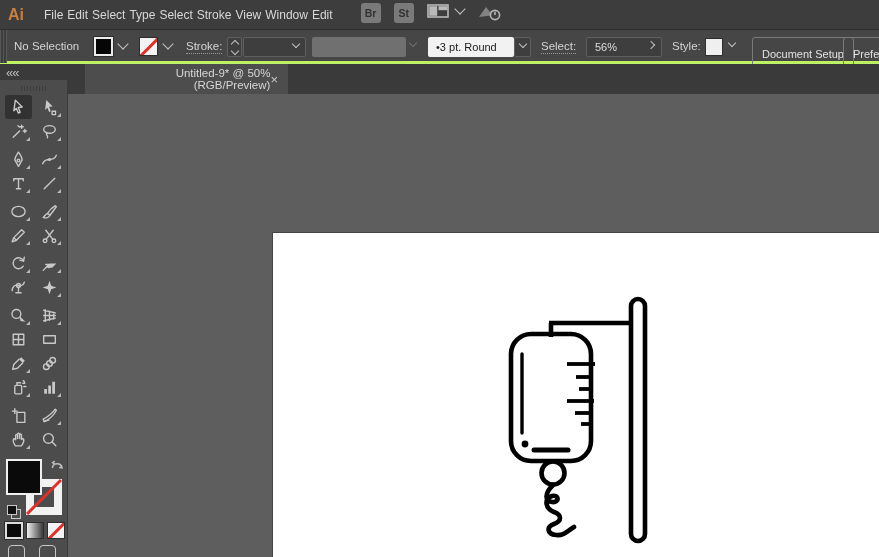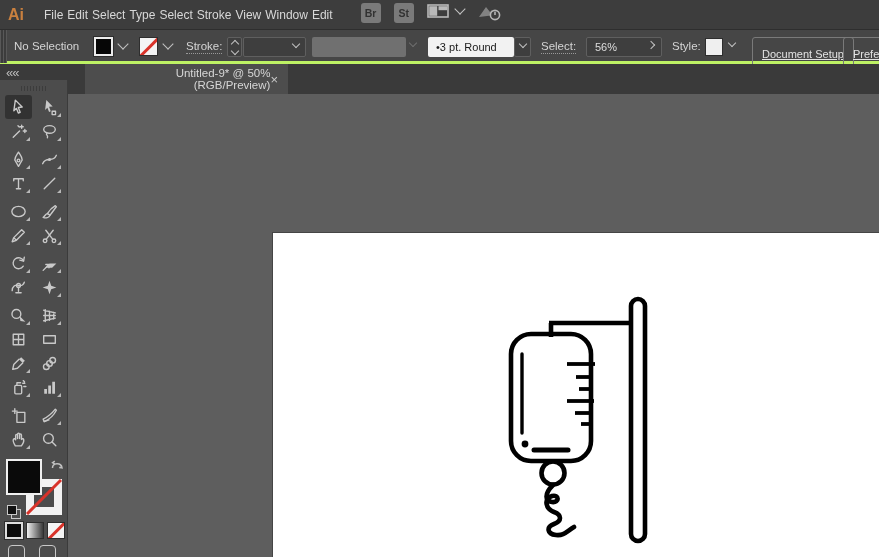--- a/index.html
+++ b/index.html
@@ -31,21 +31,21 @@
   .swatch.fill{background:#060606;border:2px solid #ECECEC;outline:1px solid #2E2E2E;}
   .swatch.none{background:#F4F4F4;border:1px solid #2E2E2E;overflow:hidden;}
   .redline{position:absolute;left:-4px;top:8px;width:26px;height:2.6px;background:#D9332A;
            transform:rotate(-45deg);}
   .combo{box-sizing:border-box;background:#3E3E3E;border:1px solid #5F5F5F;border-radius:2px;height:20px;top:7px;}
   .stepper{width:15px;height:20px;top:7px;box-sizing:border-box;background:#3E3E3E;border:1px solid #5F5F5F;
            border-radius:2px;display:flex;flex-direction:column;align-items:center;justify-content:center;gap:1px;}
   .up{width:5px;height:5px;border-left:1.6px solid #C2C2C2;border-top:1.6px solid #C2C2C2;transform:rotate(45deg);}
   .dn{width:5px;height:5px;border-right:1.6px solid #C2C2C2;border-bottom:1.6px solid #C2C2C2;transform:rotate(45deg);}
   .cbtn{box-sizing:border-box;height:33px;top:7px;border:1px solid #7A7A7A;border-radius:3px;
-        color:#E2E2E2;font-size:11px;display:flex;align-items:center;justify-content:center;padding:0 9px;text-decoration:underline;}
+        color:#E2E2E2;font-size:11px;display:flex;align-items:center;justify-content:center;padding:0 9px;}
   
   #tabbar{position:absolute;left:0;top:64px;width:879px;height:30px;background:#3A3A3A;}
   #collapse{position:absolute;left:6px;top:1px;color:#BDBDBD;font-size:13px;letter-spacing:-1px;}
   #doc-tab{position:absolute;left:85px;top:0;width:203px;height:30px;background:#4D4D4D;
            display:flex;align-items:center;text-align:right;}
   #tab-title{font-size:11.5px;color:#D6D6D6;margin-left:14px;}
   #tab-close{margin-left:auto;margin-right:10px;color:#C9C9C9;font-size:13px;}
   
   #workspace{position:absolute;left:68px;top:94px;width:811px;height:463px;background:#5E5E5E;}
   #artboard{position:absolute;left:204px;top:138px;width:607px;height:325px;background:#FFFFFF;

